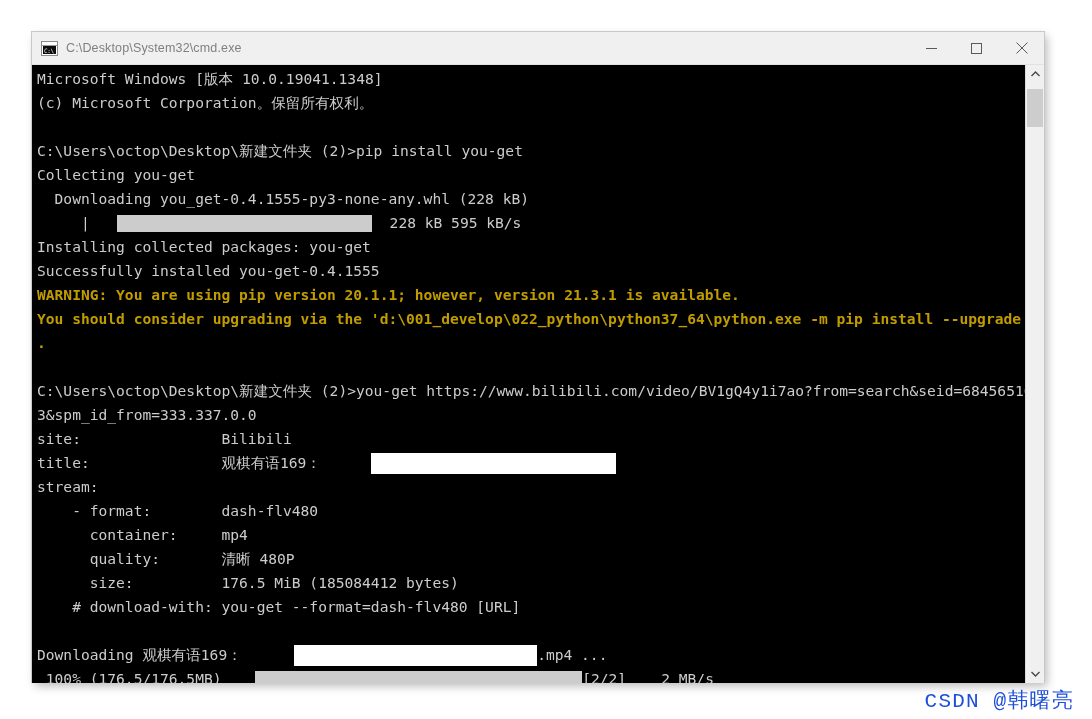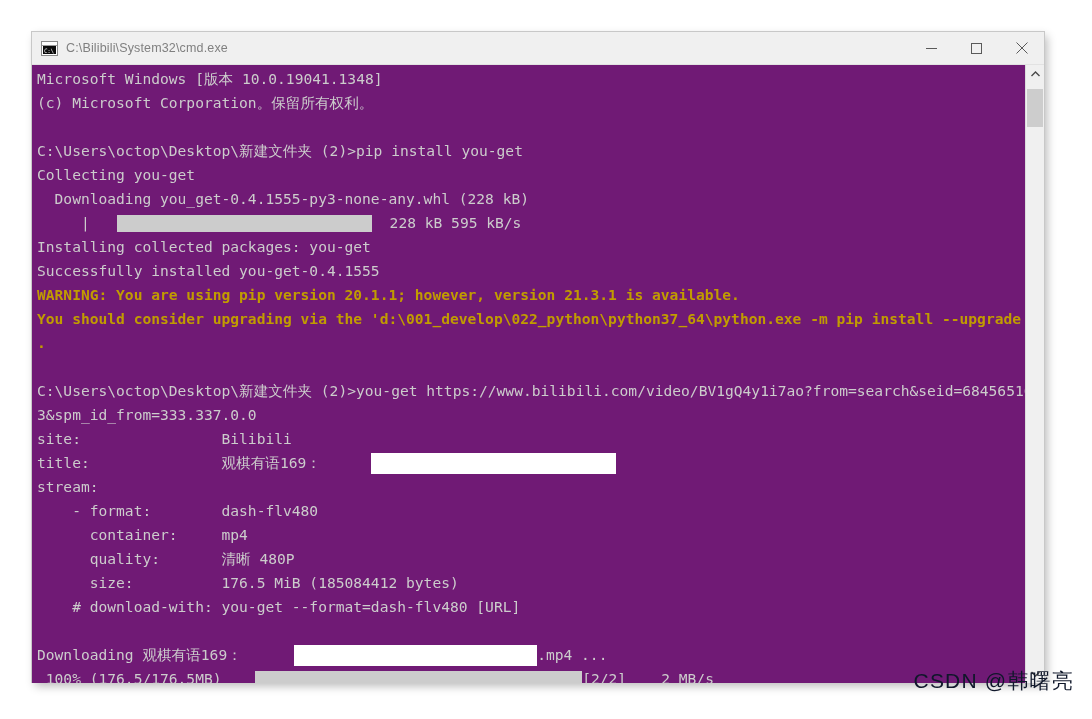--- a/index.html
+++ b/index.html
@@ -92,21 +92,21 @@
     align-items: center;
     justify-content: center;
     position: relative;
   }
   .win-btn svg { display: block; }
 
   
   .console-area {
     position: relative;
     height: 618px;
-    background: #701a75;
+    background: #000000;
     overflow: hidden;
   }
 
   .console-text {
     position: absolute;
     left: 5px;
     top: 2px;
     right: 24px;
     font-family: "DejaVu Sans Mono", monospace;
     font-size: 14.6px;
@@ -162,42 +162,42 @@
     left: 1px;
     right: 1px;
     height: 38px;
     background: #cdcdcd;
   }
 
   
   .watermark {
     position: absolute;
     right: 18px;
-    bottom: 24px;
+    bottom: 5px;
     font-size: 21px;
-    color: #0f172a;
+    color: #1d4ed8;
     letter-spacing: 1.2px;
-    font-family: Liberation Sans, sans-serif;
+    font-family: Liberation Mono, monospace;
   }
 </style>
 </head>
 <body>
 
 <div id="page">
 
   <div class="window">
 
     <div class="titlebar">
 
       <div class="app-icon">
         <div class="bar"></div>
         <div class="screen">C:\</div>
       </div>
 
-      <div class="title-text">C:\Bilibili\System32\cmd.exe</div>
+      <div class="title-text">C:\Desktop\System32\cmd.exe</div>
 
       <div class="win-buttons">
         <div class="win-btn">
           <svg width="11" height="11" viewBox="0 0 11 11" aria-hidden="true">
             <line x1="0" y1="5.5" x2="11" y2="5.5" stroke="#5a5a5a" stroke-width="1"></line>
           </svg>
         </div>
         <div class="win-btn">
           <svg width="11" height="11" viewBox="0 0 11 11" aria-hidden="true">
             <rect x="0.5" y="0.5" width="10" height="10" fill="none" stroke="#5a5a5a" stroke-width="1"></rect>

